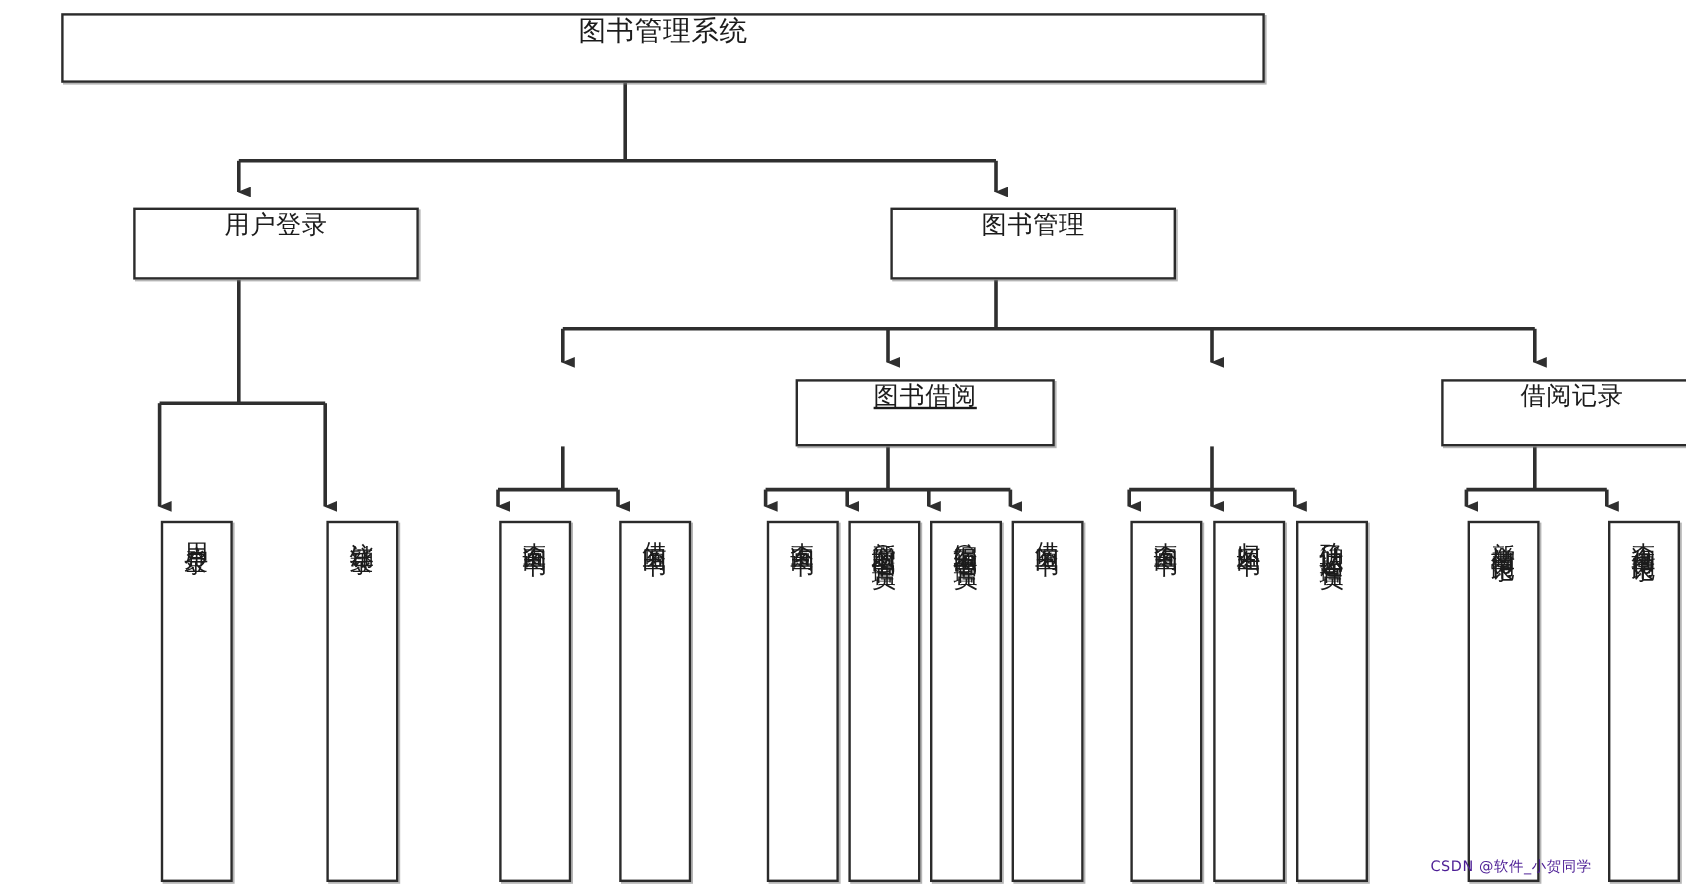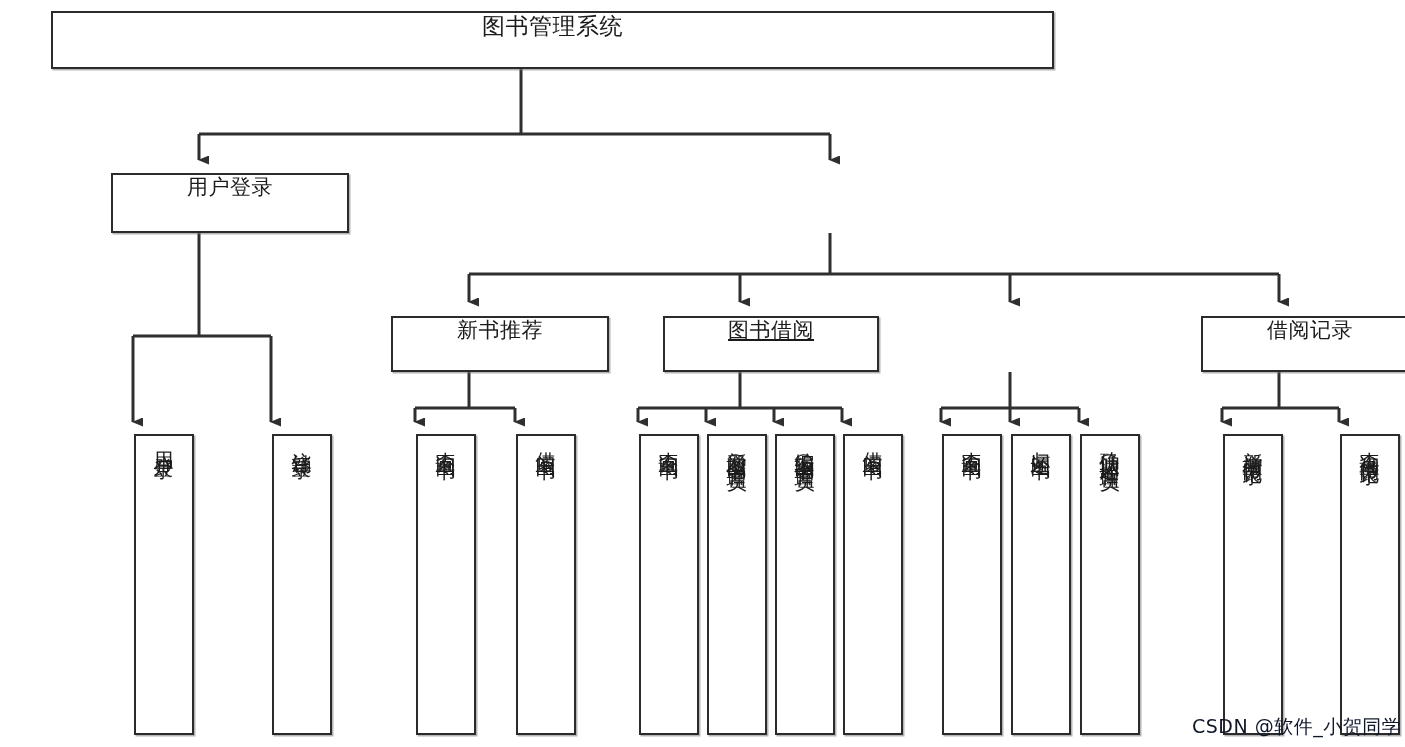--- a/index.html
+++ b/index.html
@@ -50,22 +50,22 @@
     writing-mode: vertical-rl;
     text-orientation: upright;
     -webkit-text-orientation: upright;
     font-size: 20px;
     letter-spacing: 3px;
     line-height: 1;
   }
   .node.root .node-label { font-size: 23px; }
   .watermark {
     position: absolute;
-    font-size: 19px;
-    color: #0f172a;
+    font-size: 12px;
+    color: #4c1d95;
     letter-spacing: 0.5px;
     white-space: nowrap;
     user-select: none;
   }
 </style>
 </head>
 <body>
 
 <div id="canvas">
 
@@ -120,24 +120,24 @@
   </svg>
 
   <div class="node root" style="left:20px; top:11px; width:1003px; height:58px;">
     <span class="node-label">图书管理系统</span>
   </div>
 
   <div class="node" style="left:80px; top:173px; width:238px; height:60px;">
     <span class="node-label">用户登录</span>
   </div>
 
-
-  <div class="node" style="left:360px; top:316px; width:218px; height:56px;">
-    <span class="node-label">新书推荐</span>
-  </div>
+  <div class="node" style="left:711px; top:173px; width:238px; height:60px;">
+    <span class="node-label">图书管理</span>
+  </div>
+
 
   <div class="node" style="left:632px; top:316px; width:216px; height:56px;text-decoration:underline;">
     <span class="node-label">图书借阅</span>
   </div>
 
 
   <div class="node" style="left:1170px; top:316px; width:218px; height:56px;">
     <span class="node-label">借阅记录</span>
   </div>
 

